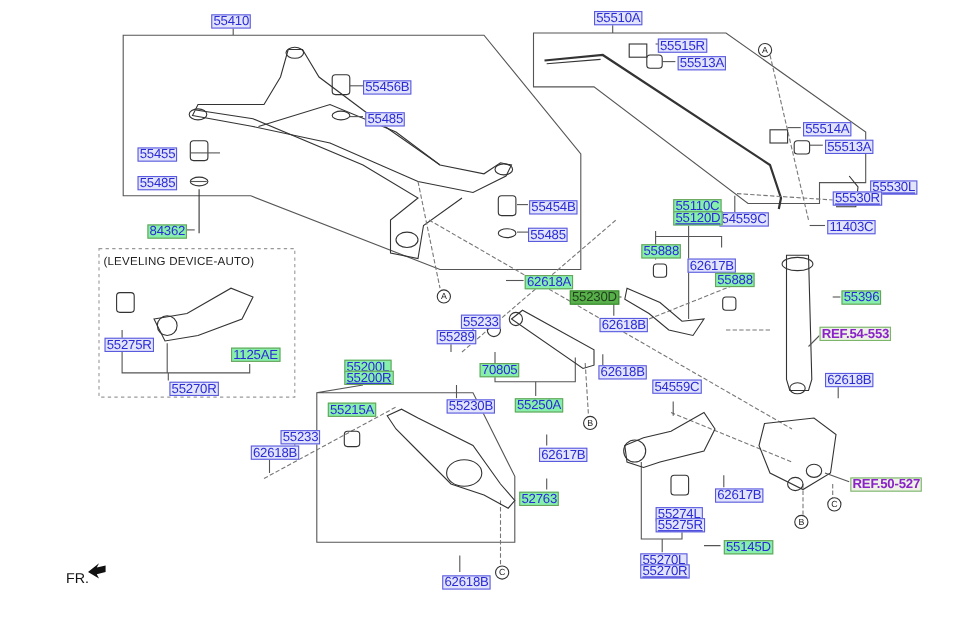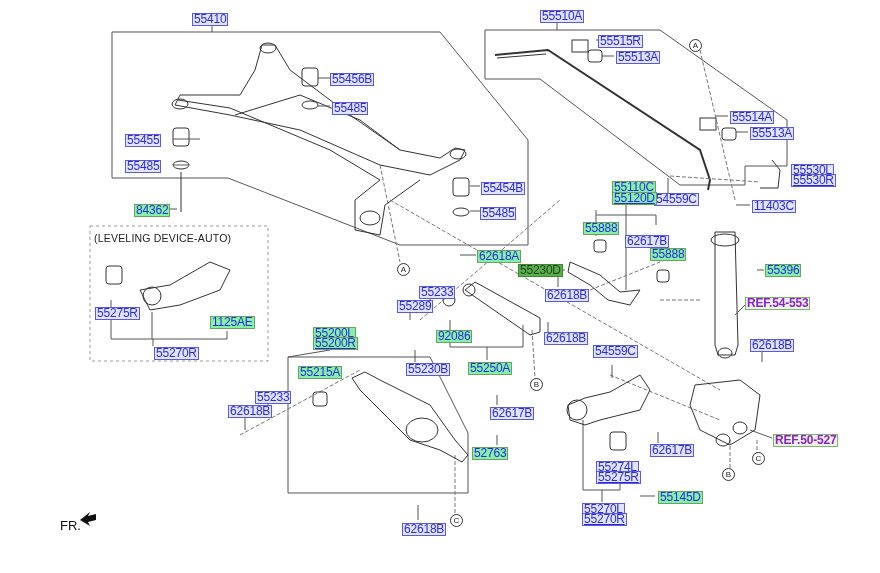--- a/index.html
+++ b/index.html
@@ -165,32 +165,32 @@
 <div class="lbl" style="left:125px;top:134px">55455</div>
 <div class="lbl" style="left:125px;top:160px">55485</div>
 <div class="lbl g" style="left:134px;top:204px">84362</div>
 <div class="lbl" style="left:481px;top:182px">55454B</div>
 <div class="lbl" style="left:480px;top:207px">55485</div>
 <div class="lbl g" style="left:477px;top:250px">62618A</div>
 <div class="lbl hl" style="left:518px;top:264px">55230D</div>
 <div class="lbl" style="left:545px;top:289px">62618B</div>
 <div class="lbl" style="left:419px;top:286px">55233</div>
 <div class="lbl" style="left:397px;top:300px">55289</div>
-<div class="lbl g" style="left:436px;top:330px">92086</div>
+<div class="lbl g" style="left:436px;top:330px">70805</div>
 <div class="lbl" style="left:544px;top:332px">62618B</div>
 <div class="lbl" style="left:406px;top:363px">55230B</div>
 <div class="lbl g" style="left:468px;top:362px">55250A</div>
 
 <div class="lbl" style="left:540px;top:10px">55510A</div>
 <div class="lbl" style="left:598px;top:35px">55515R</div>
 <div class="lbl" style="left:616px;top:51px">55513A</div>
 <div class="lbl" style="left:730px;top:111px">55514A</div>
 <div class="lbl" style="left:750px;top:127px">55513A</div>
 <div class="lbl stack" style="left:791px;top:164px">55530L</div>
-<div class="lbl stack" style="left:791px;top:174px">55530R</div>
+<div class="lbl stack" style="left:757px;top:174px">55530R</div>
 <div class="lbl" style="left:752px;top:200px">11403C</div>
 <div class="lbl" style="left:654px;top:193px">54559C</div>
 <div class="lbl g stack" style="left:612px;top:181px">55110C</div>
 <div class="lbl g stack" style="left:612px;top:192px">55120D</div>
 <div class="lbl g" style="left:583px;top:222px">55888</div>
 <div class="lbl" style="left:625px;top:235px">62617B</div>
 <div class="lbl g" style="left:650px;top:248px">55888</div>
 <div class="lbl g" style="left:765px;top:264px">55396</div>
 <div class="lbl ref" style="left:745px;top:297px">REF.54-553</div>
 <div class="lbl" style="left:750px;top:339px">62618B</div>

